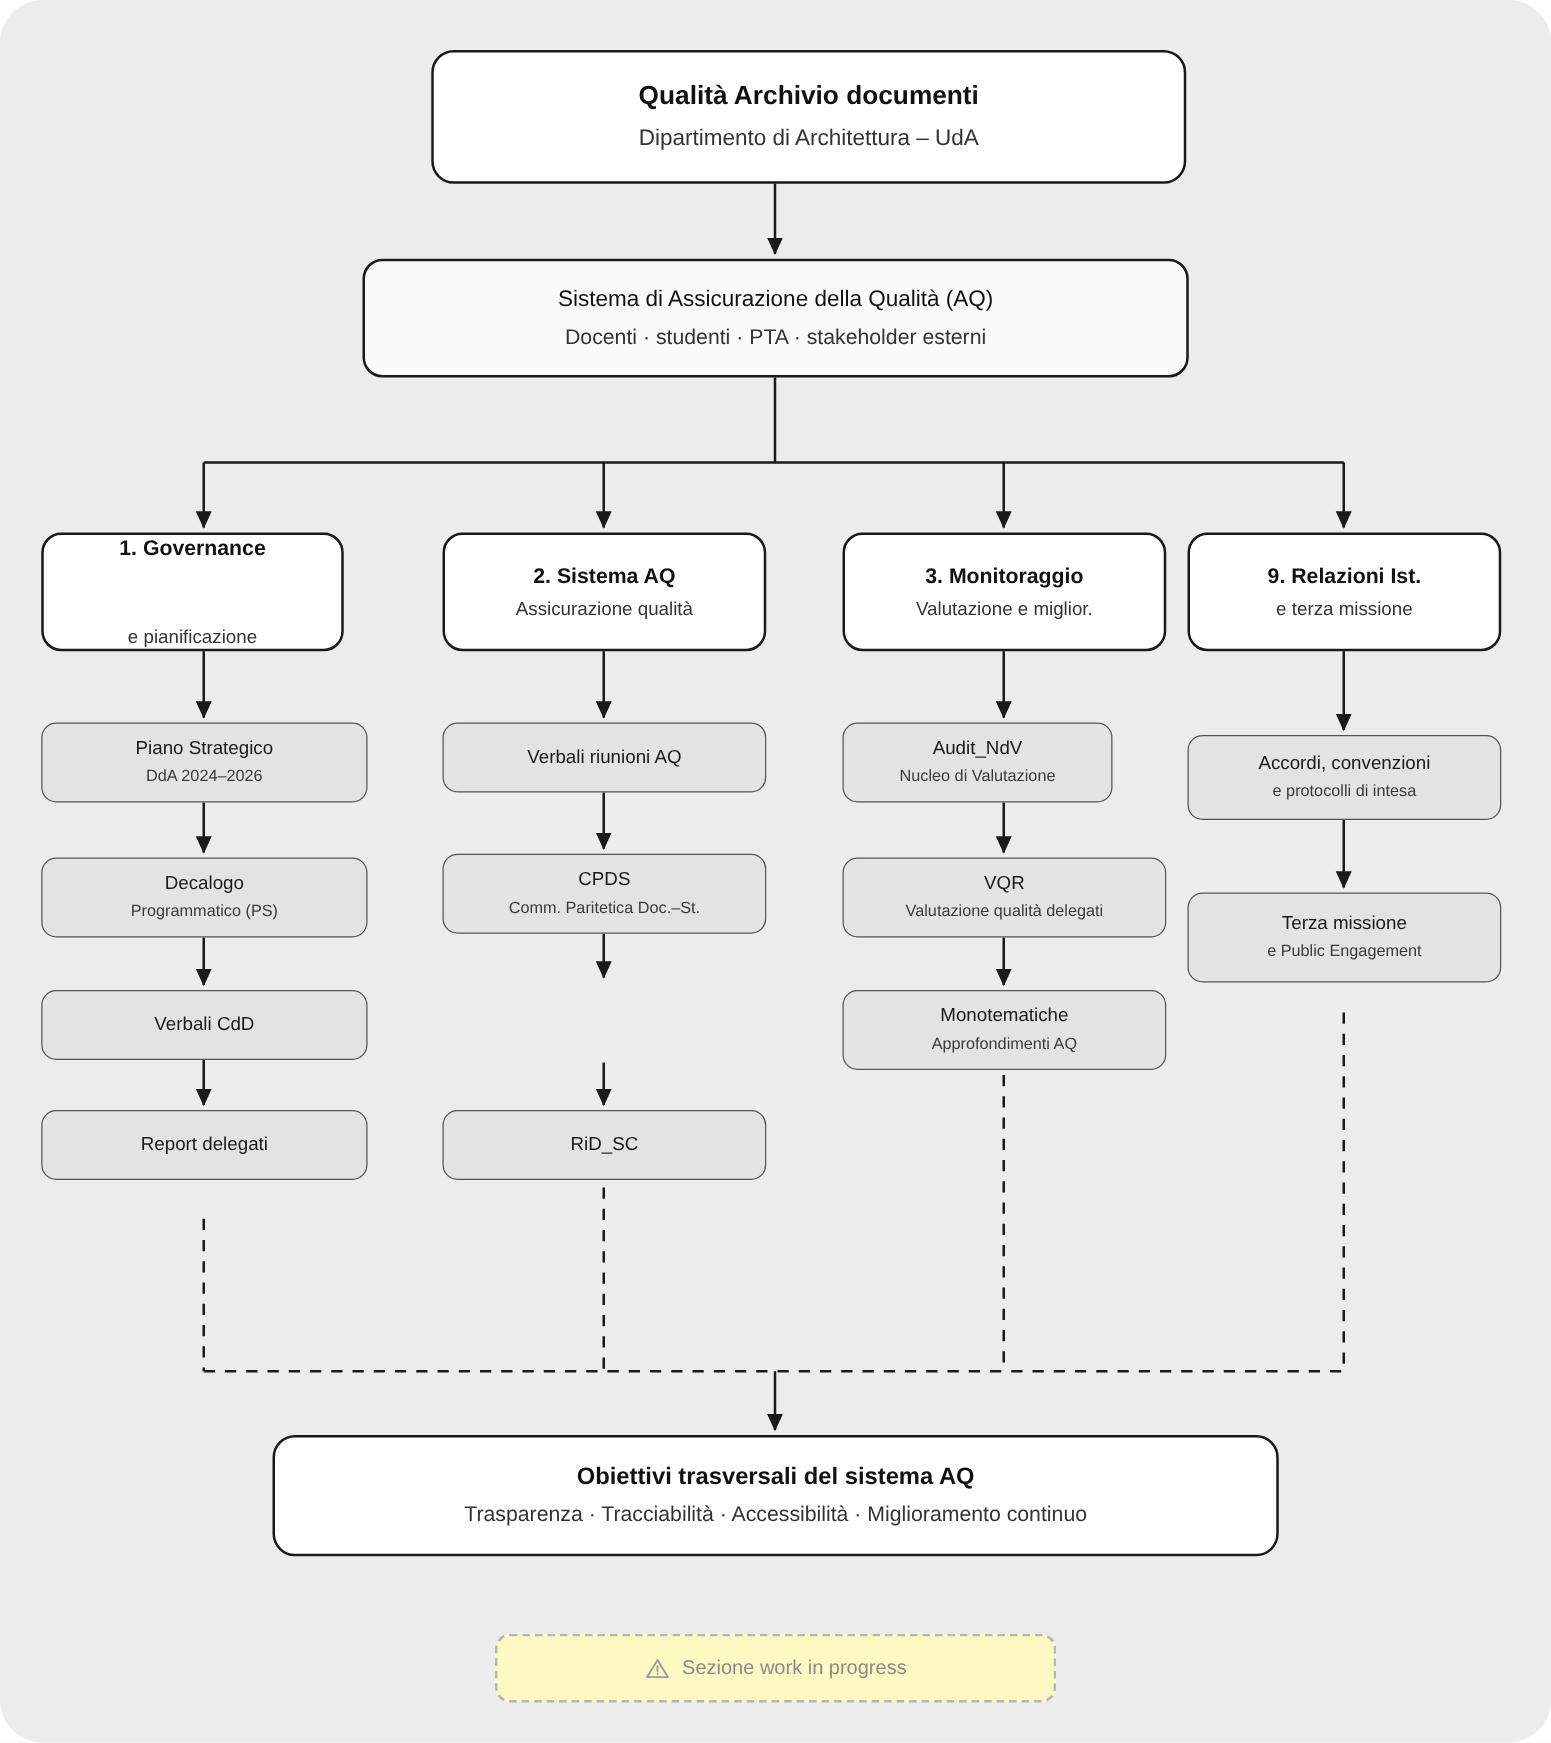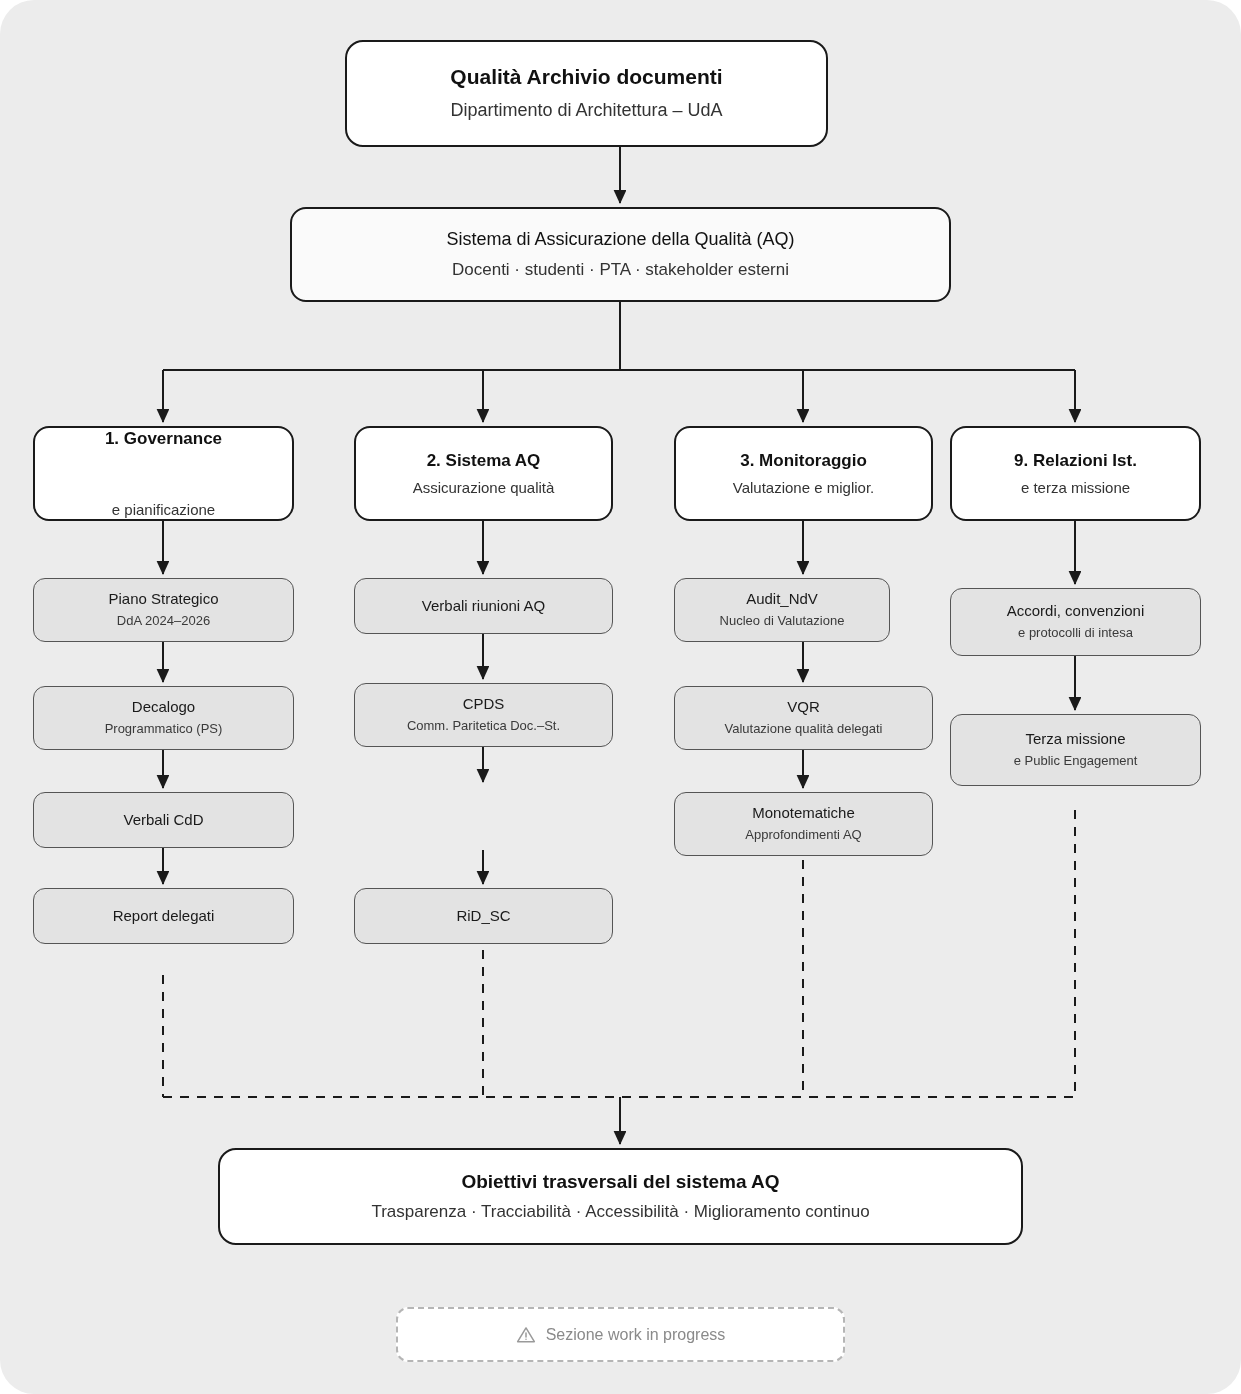--- a/index.html
+++ b/index.html
@@ -45,21 +45,21 @@
   .node .title {
     color: #111111;
     line-height: 1.25;
   }
   .node .sub {
     color: #333333;
     line-height: 1.3;
   }
   
   #node-root {
-    left: 345px; top: 40px; width: 483px; height: 107px;
+    left: 345px; top: 40px; width: 604px; height: 107px;
     border-radius: 18px;
   }
   #node-root .title { font-size: 21px; font-weight: bold; }
   #node-root .sub { font-size: 18px; margin-top: 9px; }
 
   
   #node-aq {
     left: 290px; top: 207px; width: 661px; height: 95px;
     background: #fafafa;
     border-radius: 16px;
@@ -68,21 +68,21 @@
   #node-aq .sub { font-size: 17px; margin-top: 8px; }
 
   
   .pillar {
     top: 426px;
     height: 95px;
     border-radius: 16px;
   }
   .pillar .title { font-size: 17px; font-weight: bold; }
   .pillar .sub { font-size: 15px; margin-top: 7px; }
-  #pillar-0 { left: 33px; width: 261px; gap: 44px; }
+  #pillar-0 { left: 33px; width: 242px; gap: 44px; }
   #pillar-1 { left: 354px; width: 259px; }
   #pillar-2 { left: 674px; width: 259px; }
   #pillar-3 { left: 950px; width: 251px; }
 
   
   .doc {
     background: #e3e3e3;
     border: 1px solid #555555;
     border-radius: 12px;
   }
@@ -116,21 +116,21 @@
   #node-goals .sub { font-size: 17px; margin-top: 8px; text-align: center; }
 
   
   #wip-banner {
     position: absolute;
     left: 396px; top: 1307px; width: 449px; height: 55px;
     display: flex;
     align-items: center;
     justify-content: center;
     gap: 10px;
-    background: #ffffff;
+    background: #fef9c3;
     border: 2px dashed #b5b5b5;
     border-radius: 12px;
     color: #8a8a8a;
     font-size: 16px;
   }
   #wip-banner .wip-icon { display: inline-flex; align-items: center; }
 </style>
 </head>
 <body>
 

